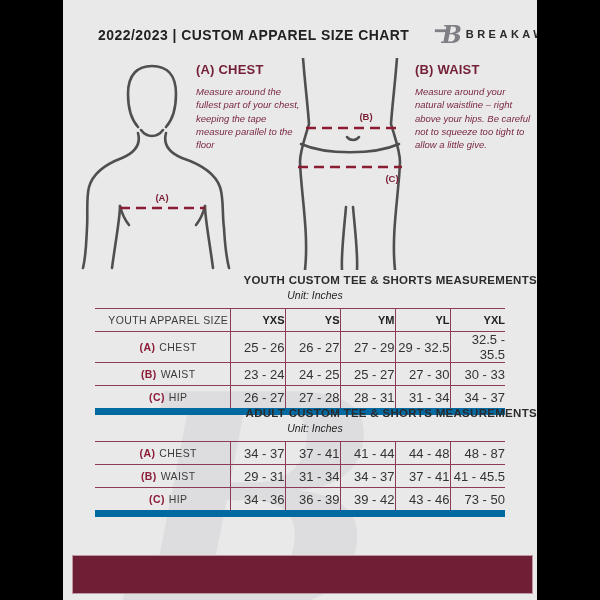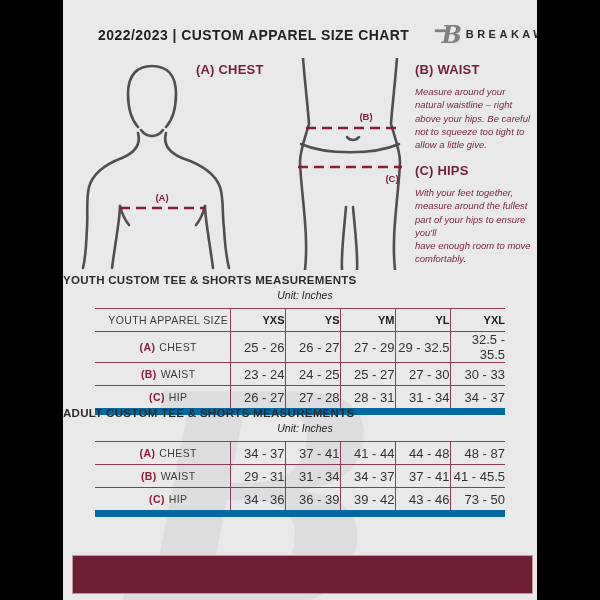--- a/index.html
+++ b/index.html
@@ -27,23 +27,23 @@
   .instr-waist { left:352px; top:62px; width:116px; }
   .instr-hips  { left:352px; top:163px; width:116px; }
   
   .diag { position:absolute; }
   .diag-torso { left:15px; top:56px; }
   .diag-lower { left:233px; top:58px; }
   .outline { fill:none; stroke:#4f4f4f; stroke-width:2.6; stroke-linecap:round; }
   .dash { fill:none; stroke:#8a1c33; stroke-width:2.4; stroke-dasharray:10 6; }
   .diag-label { font-family:"Liberation Sans",sans-serif; font-size:9.5px; font-weight:bold; fill:#7a1c33; }
   
-  .tbl-title { position:absolute; left:0; width:100%; text-align:left;
+  .tbl-title { position:absolute; left:0; width:100%; text-align:right;
                font-weight:bold; font-size:11.5px; color:#2b2b2b; letter-spacing:.3px; z-index:2; }
-  .tbl-unit  { position:absolute; left:5px; width:100%; text-align:center;
+  .tbl-unit  { position:absolute; left:15px; width:100%; text-align:center;
                font-style:italic; font-size:10.5px; color:#1f1f1f; z-index:2; }
   .size-table { position:absolute; left:32px; width:410px; border-collapse:collapse;
                 table-layout:fixed; z-index:2; }
   .size-table col.c0 { width:135px; }
   .size-table col.cv { width:55px; }
   .size-table th, .size-table td {
     border-top:1px solid #8d3c57; height:22px; padding:0; font-weight:normal;
   }
   .size-table tr:last-child td { border-bottom:7px solid #0369a1; }
   .size-table th + th, .size-table td + td { border-left:1px solid #8d3c57; }
@@ -99,29 +99,25 @@
       <path class="outline" d="M 50 149 C 48 172 45 196 46 212"></path>
       <path class="outline" d="M 57 149 C 59 172 62 196 61 212"></path>
       <path class="dash" d="M 10 70 L 102 70"></path>
       <text class="diag-label" x="70" y="62" text-anchor="middle">(B)</text>
       <path class="dash" d="M 2 109 L 106 109"></path>
       <text class="diag-label" x="96" y="124" text-anchor="middle">(C)</text>
     </svg>
 
     <div class="instr instr-chest">
       <h3>(A) CHEST</h3>
+      <p>Measure around the fullest part of your chest, keeping the tape measure parallel to the floor</p>
     </div>
     <div class="instr instr-waist">
       <h3>(B) WAIST</h3>
       <p>Measure around your natural waistline – right above your hips. Be careful not to squeeze too tight to allow a little give.</p>
-    </div>
-    <div class="instr instr-hips">
-      <h3>(C) HIPS</h3>
-      <p>With your feet together, measure around the fullest part of your hips to ensure you'll
-have enough room to move comfortably.</p>
     </div>
 
     <div class="tbl-title" style="top:274px">YOUTH CUSTOM TEE &amp; SHORTS MEASUREMENTS</div>
     <div class="tbl-unit" style="top:289px">Unit: Inches</div>
     <table class="size-table" style="top:308px">
       <colgroup>
           <col class="c0">
           <col class="cv">
           <col class="cv">
           <col class="cv">

